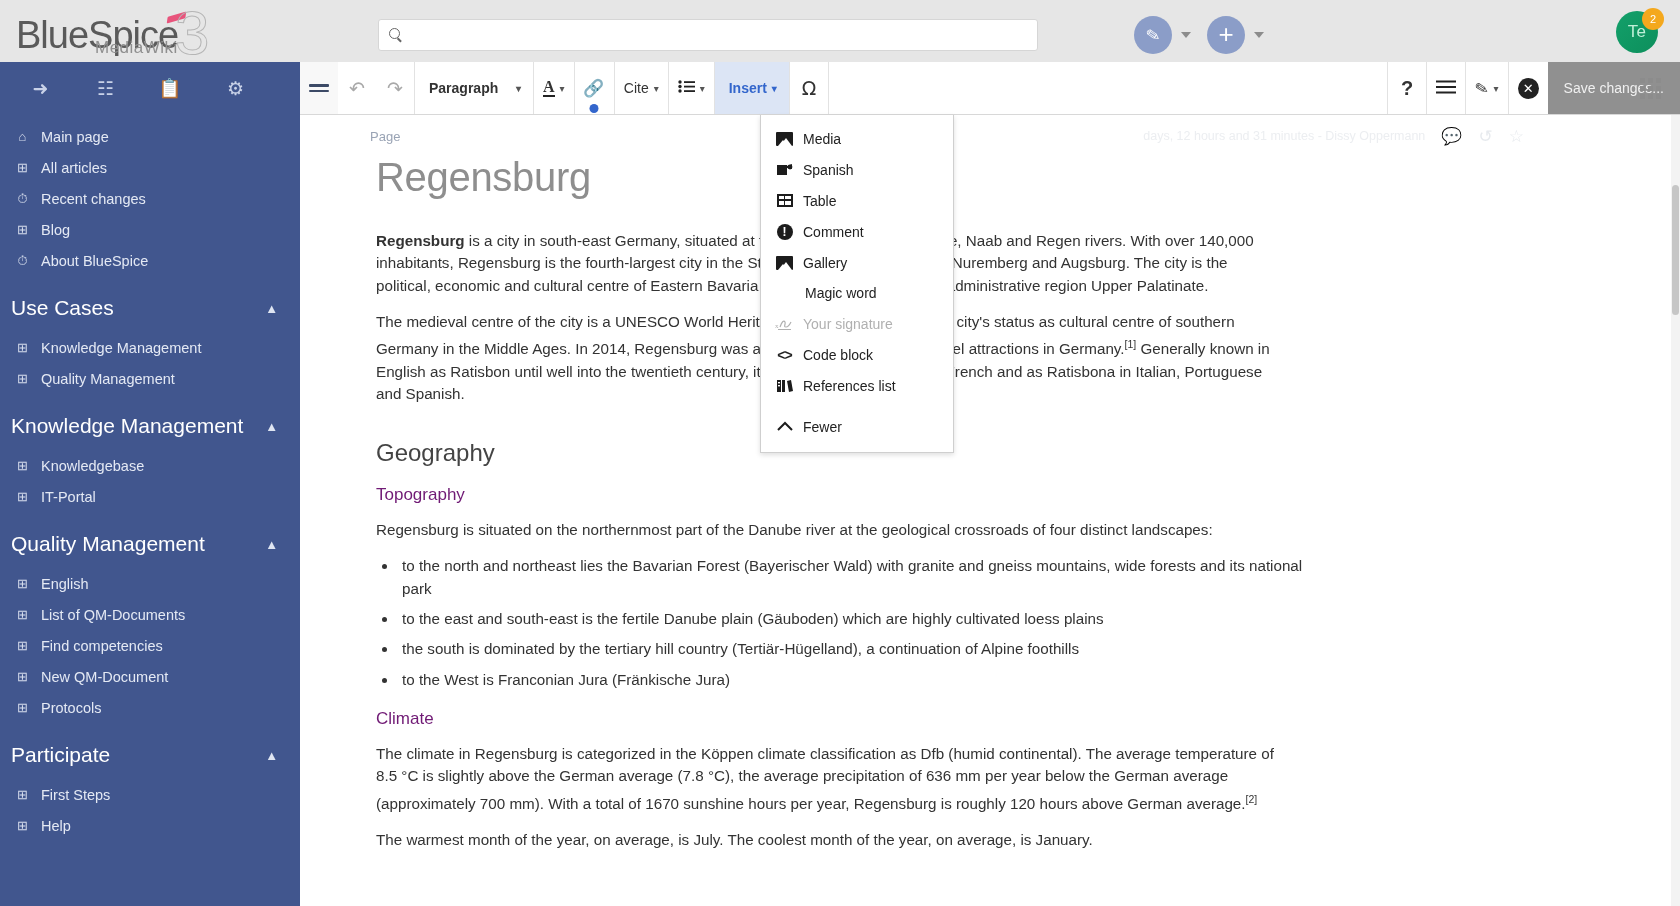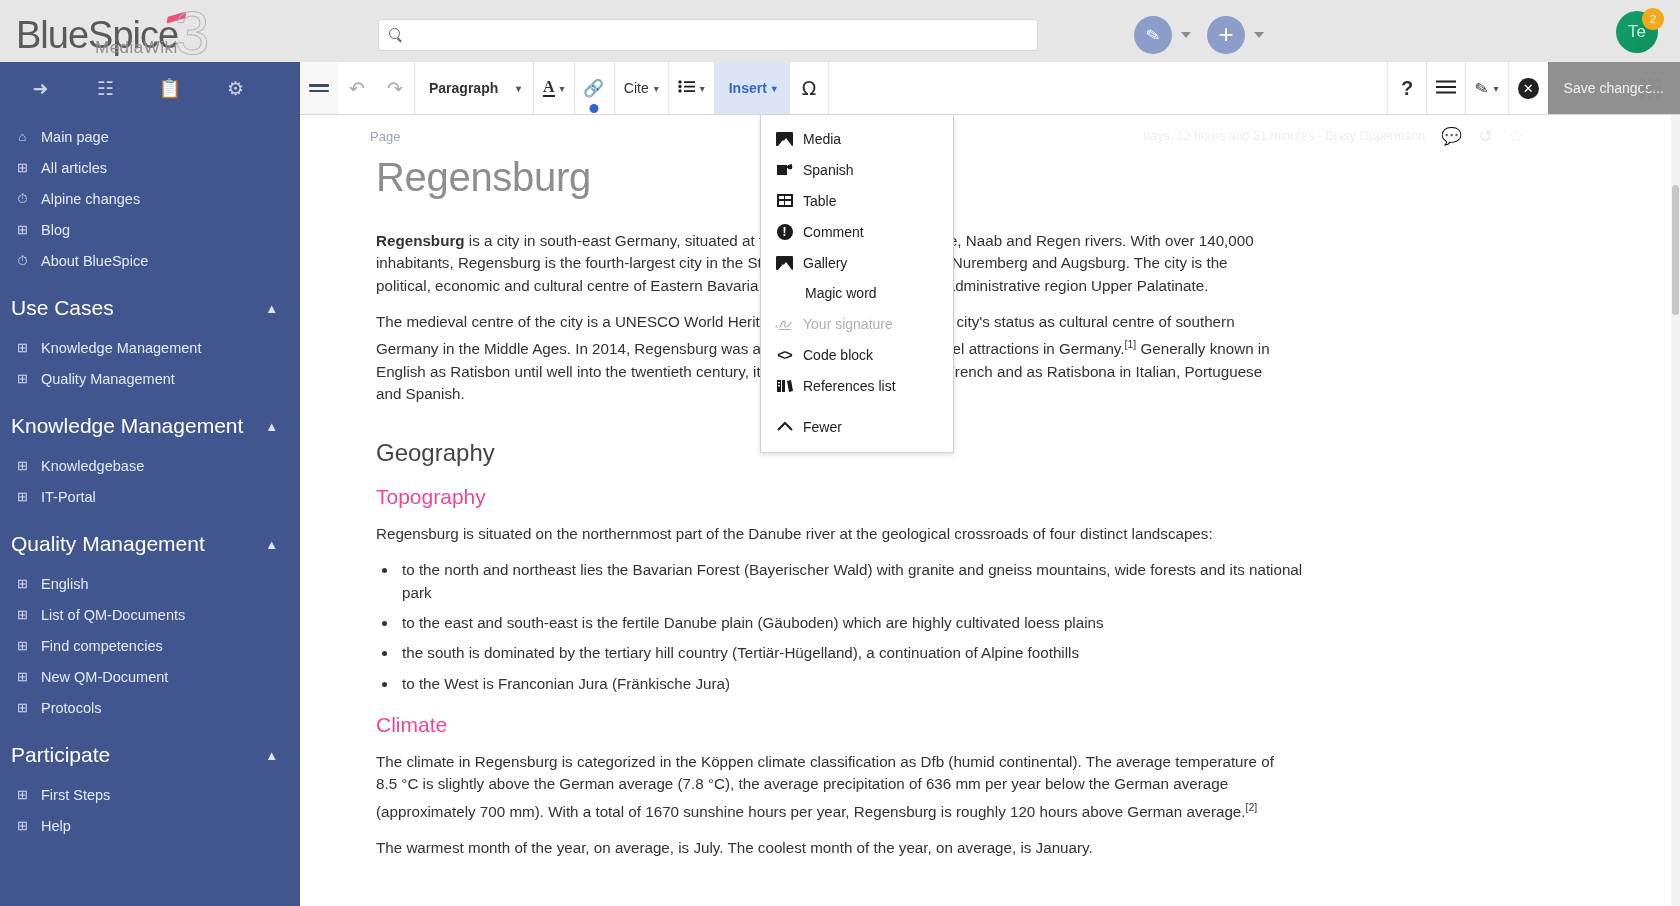--- a/index.html
+++ b/index.html
@@ -184,21 +184,21 @@
   }
   .art-p {
     font-size:15.2px; line-height:22.3px; color:#333; margin-bottom:14px;
     max-width:910px; text-align:left;
   }
   .art-p b { font-weight:bold; }
   .art-h2 {
     font-size:24px; font-weight:400; color:#444; margin:34px 0 14px 0;
   }
   .art-h3 {
-    font-size:21px; font-weight:400; color:#ec4899; margin:18px 0 14px 0;
+    font-size:17px; font-weight:400; color:#701a75; margin:18px 0 14px 0;
   }
   .art-ul { margin:0 0 14px 22px; max-width:910px; }
   .art-ul li {
     font-size:15.2px; line-height:22.3px; color:#333; margin-bottom:8px;
     list-style:disc; padding-left:4px;
   }
   sup { font-size:10.5px; vertical-align:super; }
 
   
   .insert-menu {
@@ -293,21 +293,21 @@
     <div class="side-item">
       <span class="ic">⌂</span>
       <span>Main page</span>
     </div>
     <div class="side-item">
       <span class="ic">⊞</span>
       <span>All articles</span>
     </div>
     <div class="side-item">
       <span class="ic">⏱</span>
-      <span>Alpine changes</span>
+      <span>Recent changes</span>
     </div>
     <div class="side-item">
       <span class="ic">⊞</span>
       <span>Blog</span>
     </div>
     <div class="side-item">
       <span class="ic">⏱</span>
       <span>About BlueSpice</span>
     </div>
   </div>

